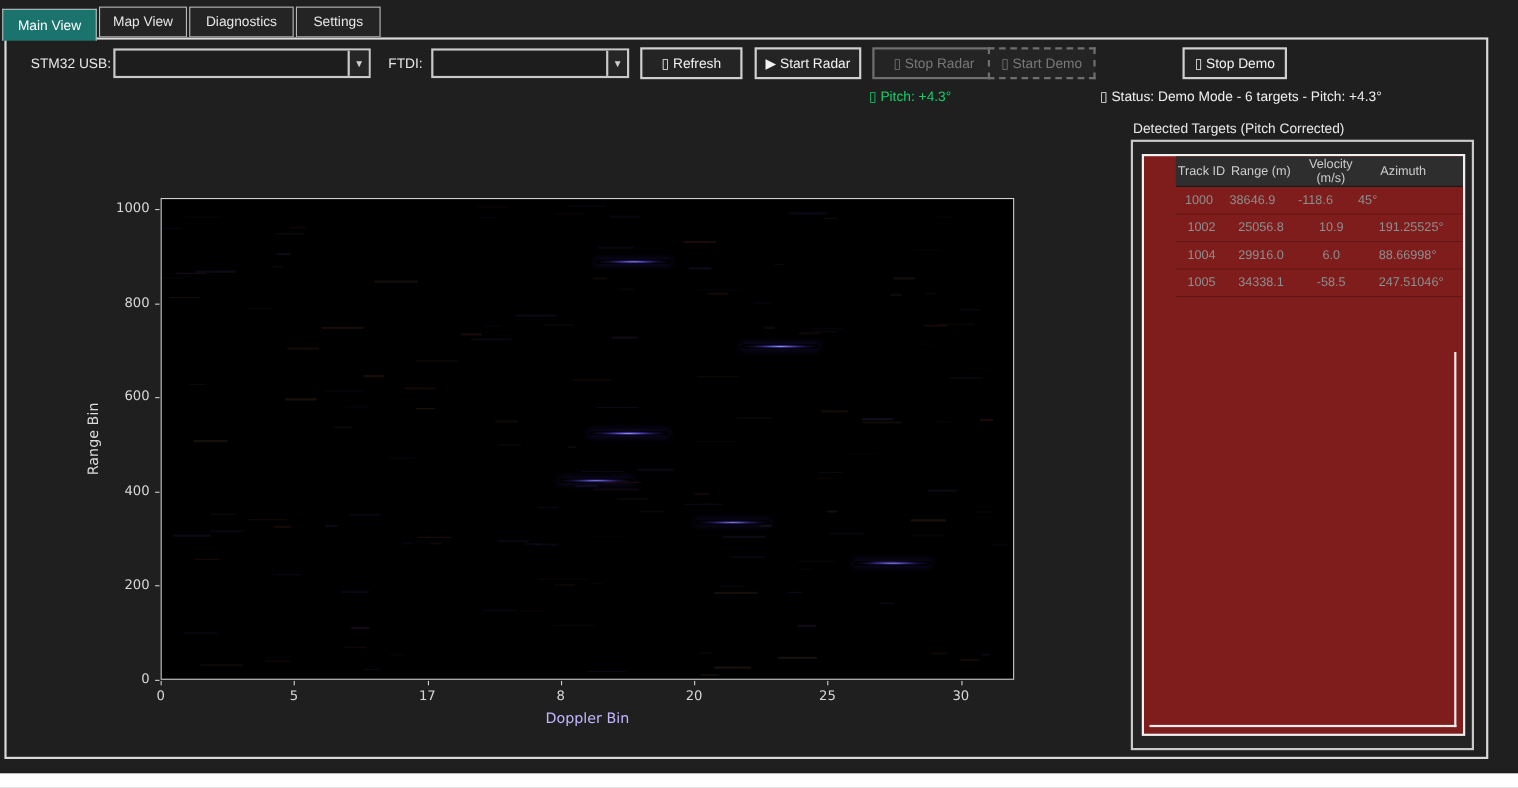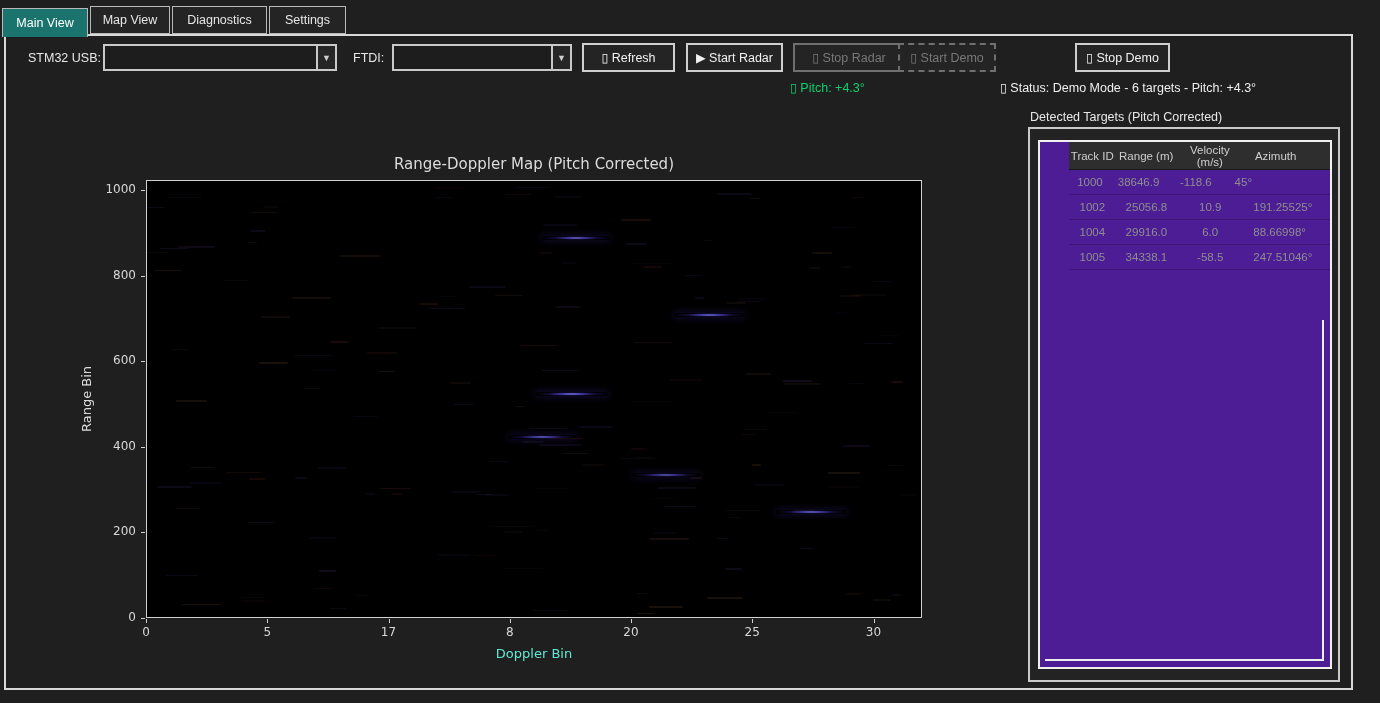--- a/index.html
+++ b/index.html
@@ -39,33 +39,33 @@
                  color:#dcdcdc; font-size:15px; font-family:"DejaVu Sans", sans-serif; }
   .plot { position:absolute; left:146px; top:180px; width:776px; height:438px; background:#000;
           border:1px solid #d0d0d0; overflow:hidden; }
   .xtick-mark { position:absolute; top:619px; width:1px; height:4px; background:#d0d0d0; }
   .ytick-mark { position:absolute; left:141px; width:4px; height:1px; background:#d0d0d0; }
   .xtick-label { position:absolute; top:625px; width:40px; margin-left:-20px; text-align:center;
                  color:#d8d8d8; font-size:12px; font-family:"DejaVu Sans", sans-serif; }
   .ytick-label { position:absolute; left:58px; width:78px; text-align:right; color:#d8d8d8;
                  font-size:12px; font-family:"DejaVu Sans", sans-serif; }
   .xaxis-label { position:absolute; left:146px; top:646px; width:776px; text-align:center;
-                 color:#5eead4; font-size:13px; font-family:"DejaVu Sans", sans-serif; }
+                 color:#c4b5fd; font-size:13px; font-family:"DejaVu Sans", sans-serif; }
   .yaxis-label { position:absolute; left:86px; top:399px; color:#dcdcdc; font-size:13px;
                  font-family:"DejaVu Sans", sans-serif; transform:translate(-50%,-50%) rotate(-90deg);
                  white-space:nowrap; }
   .streak { position:absolute; height:4px; border-radius:2px; }
   .noise  { position:absolute; border-radius:1px; }
 
   
   .panel-title { position:absolute; left:1030px; top:110px; color:#e8e8e8; font-size:12.5px; }
   .groupbox { position:absolute; left:1028px; top:127px; width:312px; height:555px;
               border:2px solid #c9c9c9; background:#232323; }
   .ttable { position:absolute; left:8px; top:11px; width:294px; height:529px;
-            border:2px solid #f0f0f0; background:#4c1d95; overflow:hidden;padding-left:29px; }
+            border:2px solid #f0f0f0; background:#7f1d1d; overflow:hidden;padding-left:29px; }
   .thead { display:flex; height:28px; background:#2e2e2e; border-bottom:1px solid #191919;
            color:#cdcdcd; font-size:11.5px; align-items:center; }
   .trow  { display:flex; height:25px; color:#8e8e8e; font-size:11.5px; align-items:center;
            border-bottom:1px solid rgba(0,0,0,0.22); }
   .c0 { width:67px; text-align:center; }
   .c1 { width:88px; text-align:center; }
   .c2 { width:95px; text-align:center; }
   .c3 { width:120px; text-align:right; padding-right:78px; white-space:nowrap; }
   .c3.az-long, .thead .c3 { text-align:left; padding-right:0; padding-left:10px; }
   .thead .c3 { padding-left:12px; }
@@ -120,21 +120,20 @@
     <div class="btn disabled dashed" style="left:898px;top:43px;width:98px;">
       <span>▯ Start Demo</span>
     </div>
     <div class="btn" style="left:1075px;top:43px;width:95px;">
       <span>▯ Stop Demo</span>
     </div>
 
     <div class="pitch-text" style="left: 790px; top: 80px; color: rgb(15, 208, 106);">▯ Pitch: +4.3°</div>
     <div class="status-text" style="left:1000px;top:80px;">▯ Status: Demo Mode - 6 targets - Pitch: +4.3°</div>
 
-    <div class="chart-title">Range-Doppler Map (Pitch Corrected)</div>
     <div class="plot" id="plot" style="background: rgb(0, 0, 0);">
         <div class="noise" style="left: 192.626px; top: 73.7398px; width: 40.7717px; height: 2px; background: rgba(140, 95, 65, 0.14);"></div>
         <div class="noise" style="left: 165.876px; top: 406.931px; width: 20.5648px; height: 1px; background: rgba(150, 60, 50, 0.098);"></div>
         <div class="noise" style="left: 305.709px; top: 222.538px; width: 21.4445px; height: 1px; background: rgba(100, 60, 140, 0.14);"></div>
         <div class="noise" style="left: 338.896px; top: 312.957px; width: 22.0548px; height: 2px; background: rgba(60, 55, 125, 0.13);"></div>
         <div class="noise" style="left: 414.801px; top: 80.9067px; width: 15.3472px; height: 2px; background: rgba(100, 60, 140, 0.06);"></div>
         <div class="noise" style="left: 94.177px; top: 419.404px; width: 23.4183px; height: 2px; background: rgba(150, 60, 50, 0.06);"></div>
         <div class="noise" style="left: 170.789px; top: 286.101px; width: 27.9585px; height: 2px; background: rgba(60, 55, 125, 0.125);"></div>
         <div class="noise" style="left: 35.3882px; top: 423.122px; width: 38.2324px; height: 1px; background: rgba(140, 95, 65, 0.165);"></div>
         <div class="noise" style="left: 598.543px; top: 192.396px; width: 25.7367px; height: 2px; background: rgba(140, 95, 65, 0.12);"></div>

